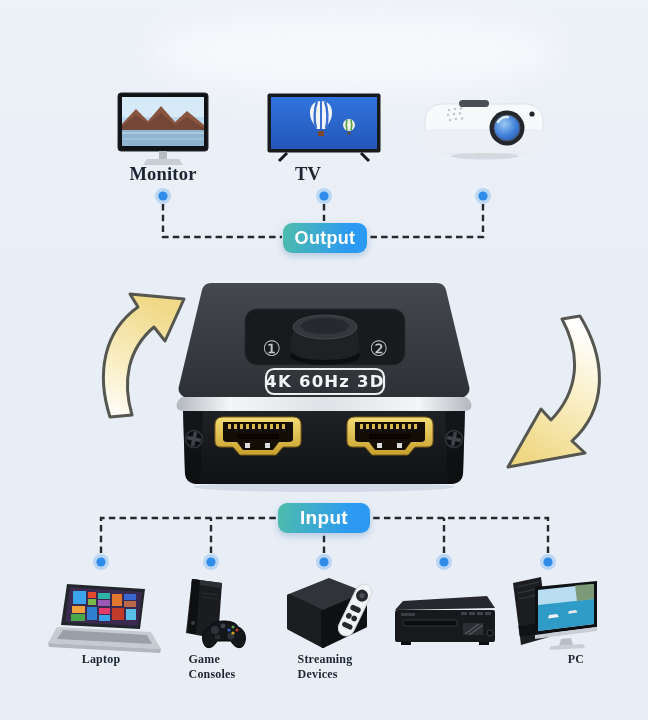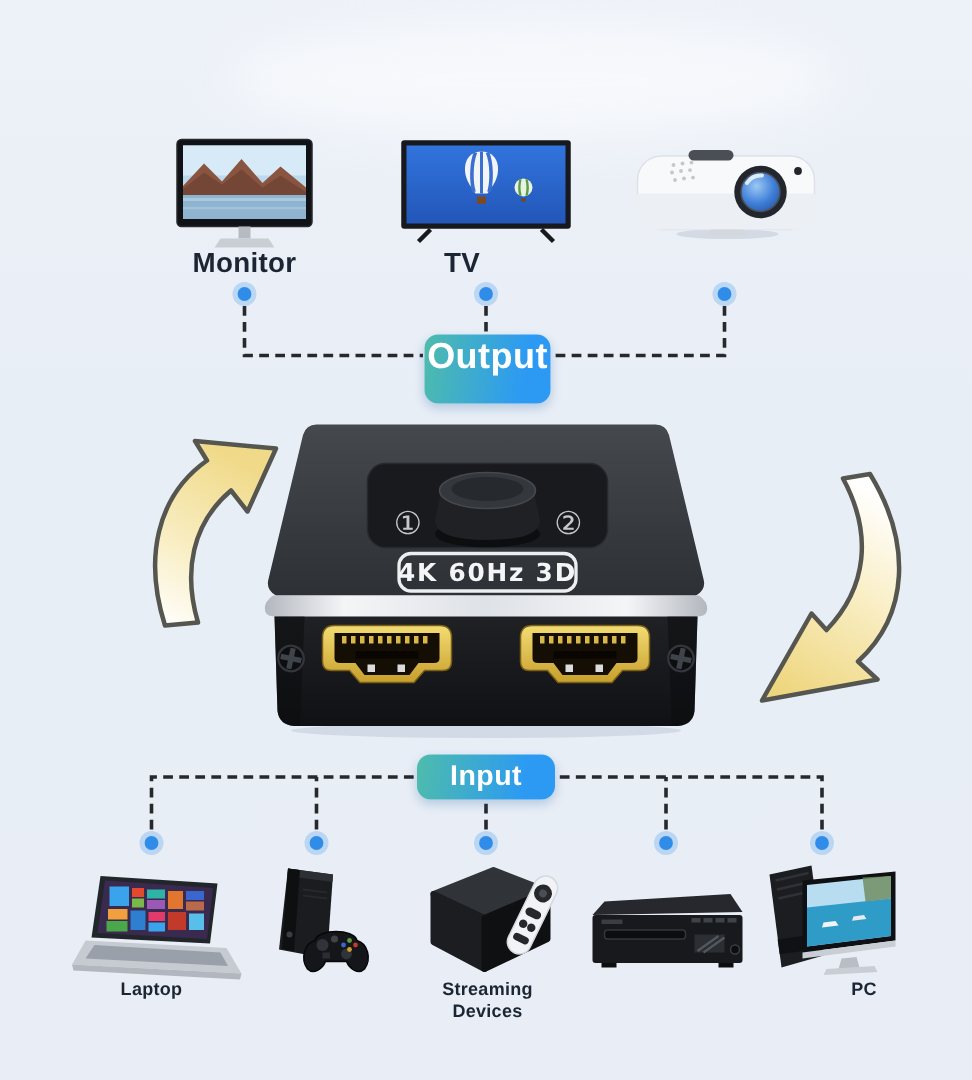--- a/index.html
+++ b/index.html
@@ -14,26 +14,26 @@
   }
   .overlay{position:absolute;left:0;top:0;z-index:1;}
   .icon-abs{position:absolute;z-index:1;}
   .badge{
     position:absolute;z-index:3;transform:translateX(-50%);
     background:linear-gradient(98deg,#4ebcab 0%,#2c9af3 78%);
     color:#ffffff;font-weight:700;text-align:center;
     border-radius:9px;box-shadow:0 3px 7px rgba(40,100,170,.28);
     letter-spacing:.3px;
   }
-  .badge.output{left:325px;top:223px;width:84px;height:46px;line-height:30px;font-size:24px;}
+  .badge.output{left:325px;top:223px;width:84px;height:30px;line-height:30px;font-size:18px;}
   .badge.input{left:324px;top:503px;width:92px;height:30px;line-height:30px;font-size:19px;}
   .dev-label{
     position:absolute;z-index:2;transform:translateX(-50%);
-    color:#1b2533;font-weight:700;text-align:center;
-    white-space:pre-line;line-height:1.25;letter-spacing:.2px;
+    color:#1b2533;font-weight:700;
+    white-space:pre-line;line-height:1.25;letter-spacing:.2px;font-family:Liberation Serif, serif;
   }
   .top-label{font-size:18.5px;top:163px;}
   .bot-label{font-size:12px;top:652px;}
 </style>
 </head>
 <body>
 
 <div id="stage">
 
   <div class="glow"></div>
@@ -314,20 +314,22 @@
       <circle cx="13" cy="11" r="4" fill="#30343a"></circle>
       <circle cx="29" cy="17" r="3.6" fill="#30343a"></circle>
       <path d="M13,16 h5 v4 h-5 Z" fill="#2a2d32"></path>
       <circle cx="31" cy="8" r="1.6" fill="#5a9e4a"></circle>
         <circle cx="35" cy="11" r="1.6" fill="#c23a2a"></circle>
       <circle cx="27" cy="11" r="1.6" fill="#3a66d0"></circle>
         <circle cx="31" cy="14" r="1.6" fill="#d0a02a"></circle>
       <circle cx="21" cy="7" r="2.4" fill="#3f4246"></circle>
     </g>
   </svg>
+  <div class="dev-label bot-label" style="left:212px">Game
+Consoles</div>
 
   <svg class="icon-abs" style="left:271px;top:570px" width="106" height="86" viewBox="0 0 106 86">
     <g stroke-linejoin="round">
       <path d="M18,26 L58,10 L94,24 L52,42 Z" fill="#303338" stroke="#303338" stroke-width="4"></path>
       <path d="M18,26 L52,42 L52,76 L18,58 Z" fill="#1b1d20" stroke="#1b1d20" stroke-width="4"></path>
       <path d="M52,42 L94,24 L94,56 L52,76 Z" fill="#0f1012" stroke="#0f1012" stroke-width="4"></path>
     </g>
     <g transform="rotate(26 84 40)">
       <rect x="76" y="12" width="16" height="56" rx="8" fill="#f2f3f6" stroke="#d5d8dd"></rect>
       <circle cx="84" cy="24" r="6" fill="#26282c"></circle>

